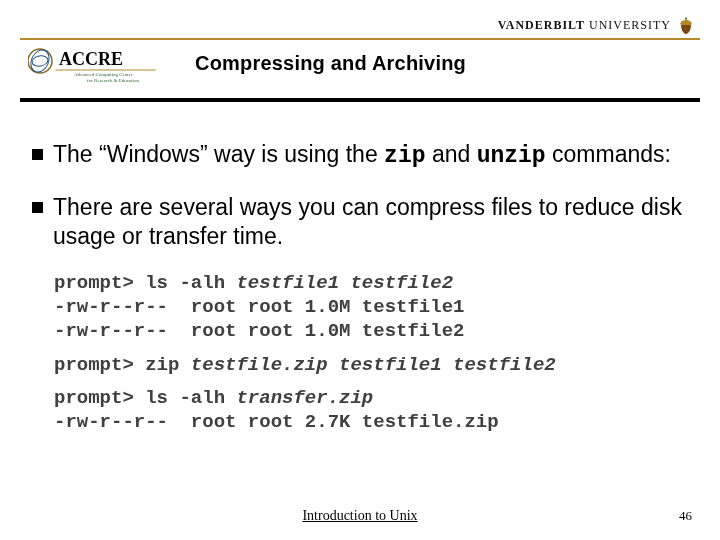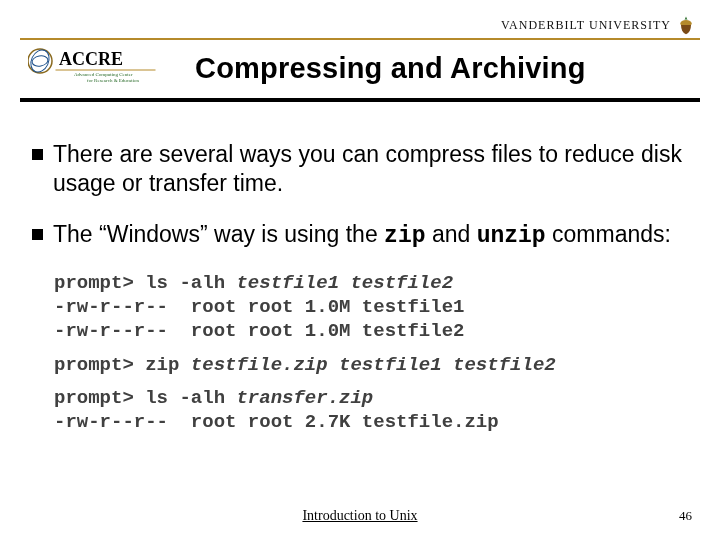--- a/index.html
+++ b/index.html
@@ -25,21 +25,21 @@
     display: flex;
     align-items: center;
     gap: 6px;
   }
   .vu-name {
     font-size: 12px;
     letter-spacing: 1px;
     color: #111;
     font-family: Georgia, 'Times New Roman', serif;
   }
-  .vu-name b { font-weight: normal; margin-left: 36px; }
+  .vu-name b { font-weight: bold; margin-left: 36px; }
   .vu-logo {
     width: 18px;
     height: 20px;
   }
   .rule-gold {
     position: absolute;
     left: 20px;
     right: 20px;
     top: 38px;
     height: 2px;
@@ -51,21 +51,21 @@
     top: 44px;
     width: 150px;
   }
   .accre-logo {
     width: 130px;
   }
   .title {
     position: absolute;
     left: 195px;
     top: 52px;
-    font-size: 29px;
+    font-size: 20px;
     font-weight: bold;
     letter-spacing: 0.2px;
     color: #000;
   }
   .rule-black {
     position: absolute;
     left: 20px;
     right: 20px;
     top: 98px;
     height: 4px;
@@ -164,30 +164,30 @@
   </div>
 
   <div class="title">Compressing and Archiving</div>
 
   <div class="rule-black"></div>
 
   <div class="content">
 
     <div class="bullet">
       <div class="sq"></div>
-      <div class="txt">There are several ways you can compress files to reduce disk usage or transfer time.</div>
-    </div>
-
-    <div class="bullet">
-      <div class="sq"></div>
       <div class="txt">
         <span>The “Windows” way is using the </span><span class="mono">zip</span><span> and </span><span class="mono">unzip</span><span> commands:</span>
       </div>
     </div>
 
+    <div class="bullet">
+      <div class="sq"></div>
+      <div class="txt">There are several ways you can compress files to reduce disk usage or transfer time.</div>
+    </div>
+
     <div class="code-block"><span>prompt&gt; </span><span>ls -alh </span><span class="arg">testfile1 testfile2</span>
 <span>-rw-r--r--  root root 1.0M testfile1</span>
 <span>-rw-r--r--  root root 1.0M testfile2</span></div>
 
     <div class="code-block"><span>prompt&gt; </span><span>zip </span><span class="arg">testfile.zip testfile1 testfile2</span></div>
 
     <div class="code-block"><span>prompt&gt; </span><span>ls -alh </span><span class="arg">transfer.zip</span>
 <span>-rw-r--r--  root root 2.7K testfile.zip</span></div>
 
   </div>

